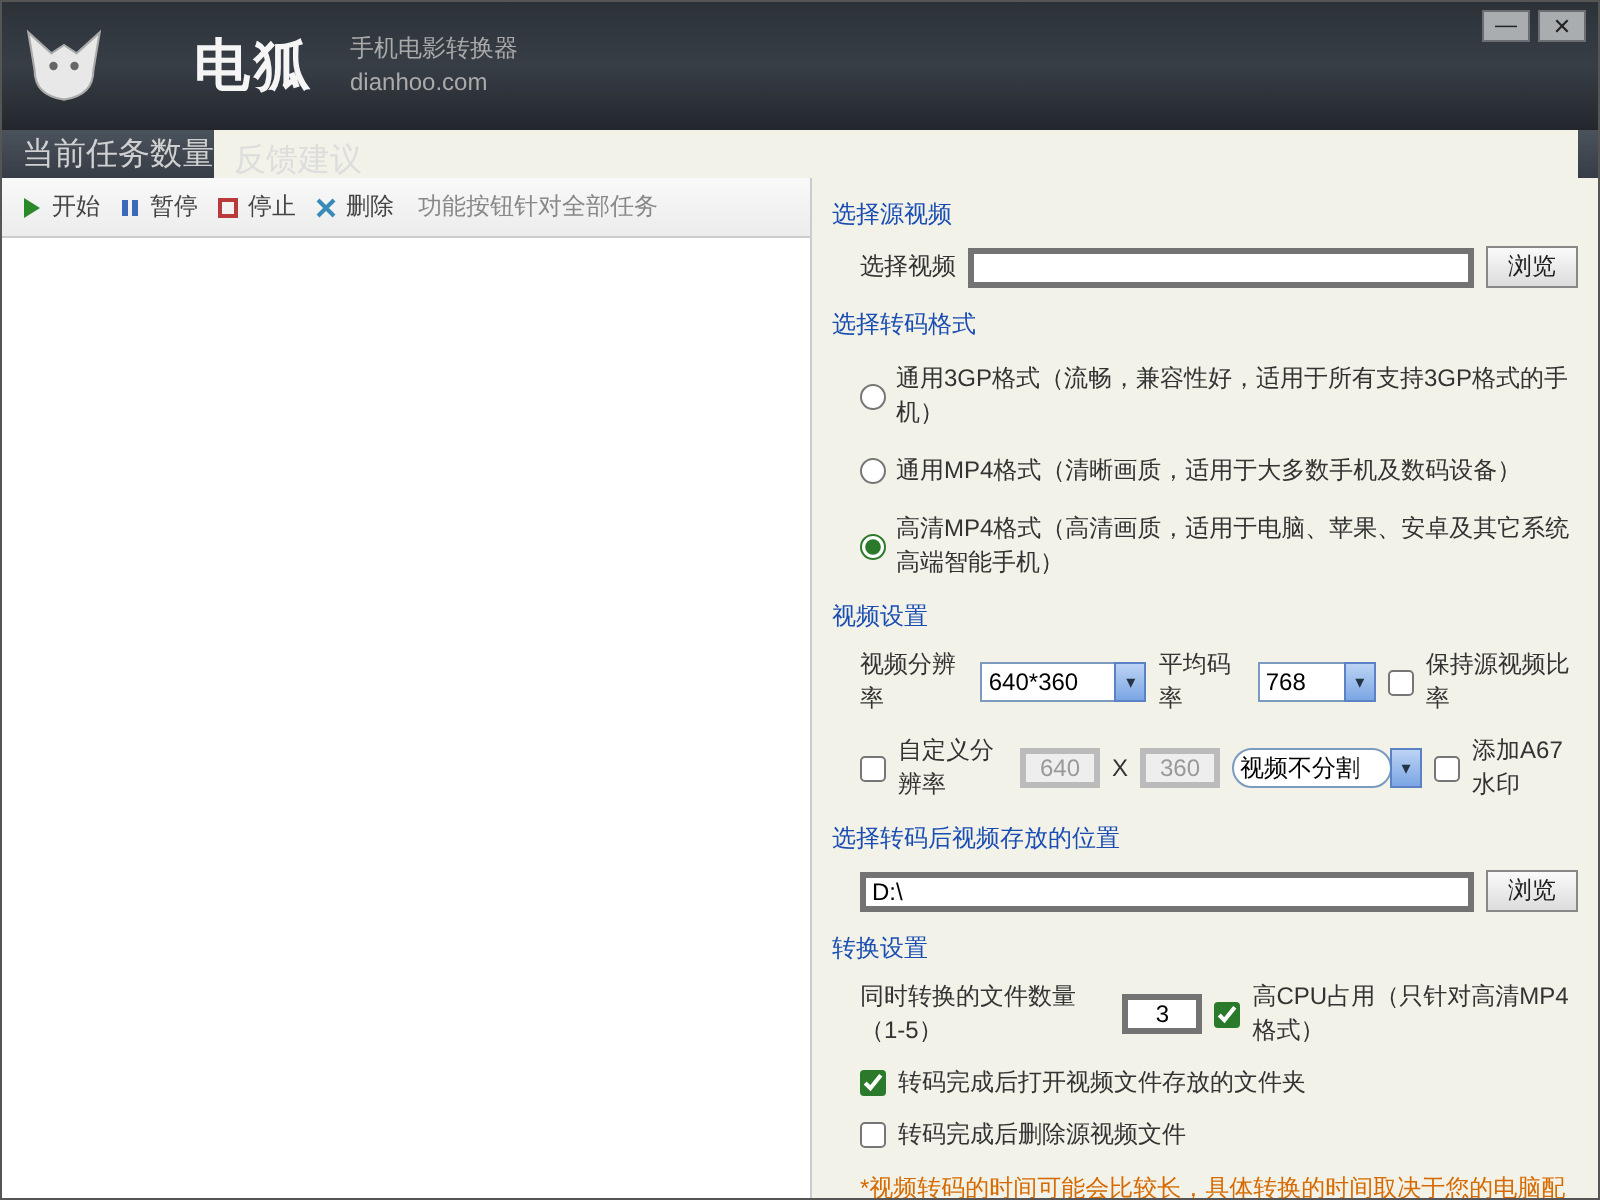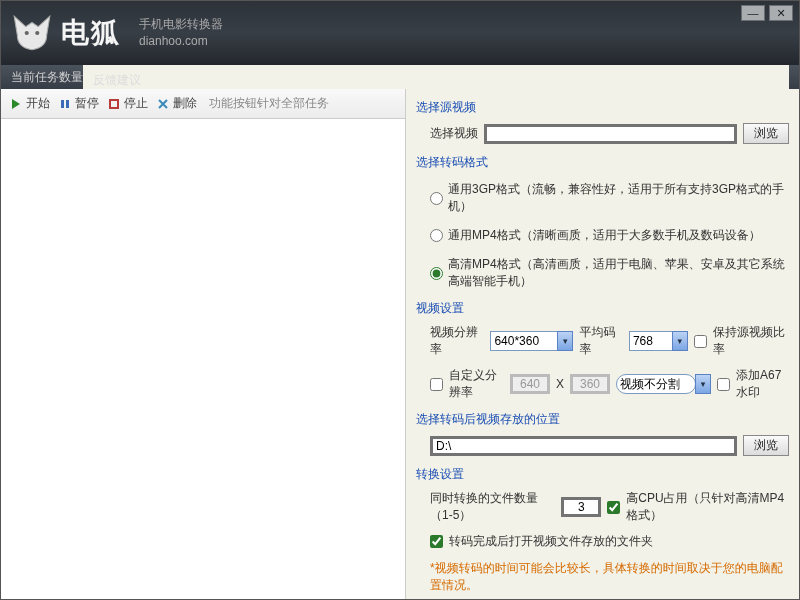--- a/index.html
+++ b/index.html
@@ -2,25 +2,25 @@
 <html><head>
 <meta charset="utf-8">
 <style>
   * { margin: 0; padding: 0; box-sizing: border-box; font-family: "Microsoft YaHei", Arial, sans-serif; }
   body { background: #fff; width: 800px; height: 600px; overflow: hidden; font-size: 12px; }
   .window { width: 800px; height: 600px; display: flex; flex-direction: column; border: 1px solid #555; }
   .titlebar { height: 64px; background: linear-gradient(to bottom, #2c3238, #383e46 50%, #23272d); display: flex; align-items: center; padding: 0 10px; position: relative; color: #bbb; }
   .logo-box { display: flex; align-items: center; gap: 8px; }
   .fox-icon { width: 42px; height: 42px; position: relative; }
   .fox-icon svg { width: 100%; height: 100%; }
-  .brand-text { font-size: 28px; font-weight: bold; color: #f5f5f5; letter-spacing: 2px; }
+  .brand-text { font-size: 28px; font-weight: bold; color: #f5f5f5; letter-spacing: 2px; margin-left: 36px; }
   .brand-sub { margin-left: 10px; font-size: 12px; color: #aaa; line-height: 1.4; }
   .win-controls { position: absolute; top: 4px; right: 6px; display: flex; gap: 4px; }
   .win-btn { width: 24px; height: 16px; background: #a9adb0; border: 1px solid #6a6e72; display: flex; align-items: center; justify-content: center; font-size: 11px; cursor: pointer; color: #222; }
-  .statusbar { height: 24px; background: linear-gradient(to bottom, #4a525c, #373d46); display: flex; align-items: center; padding: 0 10px; color: #d0d0d0; font-size: 12px; justify-content: space-between; }
+  .statusbar { height: 24px; background: linear-gradient(to bottom, #4a525c, #373d46); display: flex; align-items: center; padding: 0 10px; color: #d0d0d0; font-size: 16px; justify-content: space-between; }
   .statusbar .right { display: flex; gap: 10px; }
   .statusbar .link { color: #ddd; cursor: pointer; }
   .qq { color: #ccc; }
   .main { flex: 1; display: flex; overflow: hidden; }
   .left { width: 405px; display: flex; flex-direction: column; border-right: 1px solid #ccc; background: #fff; }
   .toolbar { height: 30px; background: linear-gradient(to bottom, #f9f9f9, #ececec); border-bottom: 1px solid #ccc; display: flex; align-items: center; padding: 0 8px; gap: 8px; font-size: 12px; color: #444; }
   .tool-item { display: flex; align-items: center; gap: 3px; cursor: pointer; }
   .tool-hint { color: #888; margin-left: 4px; }
   .task-list { flex: 1; background: #fff; }
   .right { flex: 1; background: #f2f2e8; display: flex; flex-direction: column; overflow: auto; padding: 6px 10px 0 10px; }
@@ -175,19 +175,23 @@
       <div class="row">
         <span>同时转换的文件数量（1-5）</span>
         <input class="input-text small-input" value="3" style="">
         <input type="checkbox" checked="" style="">
         <span>高CPU占用（只针对高清MP4格式）</span>
       </div>
       <div class="row">
         <input type="checkbox" checked="" style="">
         <span>转码完成后打开视频文件存放的文件夹</span>
       </div>
+      <div class="row">
+        <input type="checkbox" style="">
+        <span>转码完成后删除源视频文件</span>
+      </div>
 
       <div class="warn">*视频转码的时间可能会比较长，具体转换的时间取决于您的电脑配置情况。</div>
 
     </div>
   </div>
 
 </div>
 
 </body></html>

